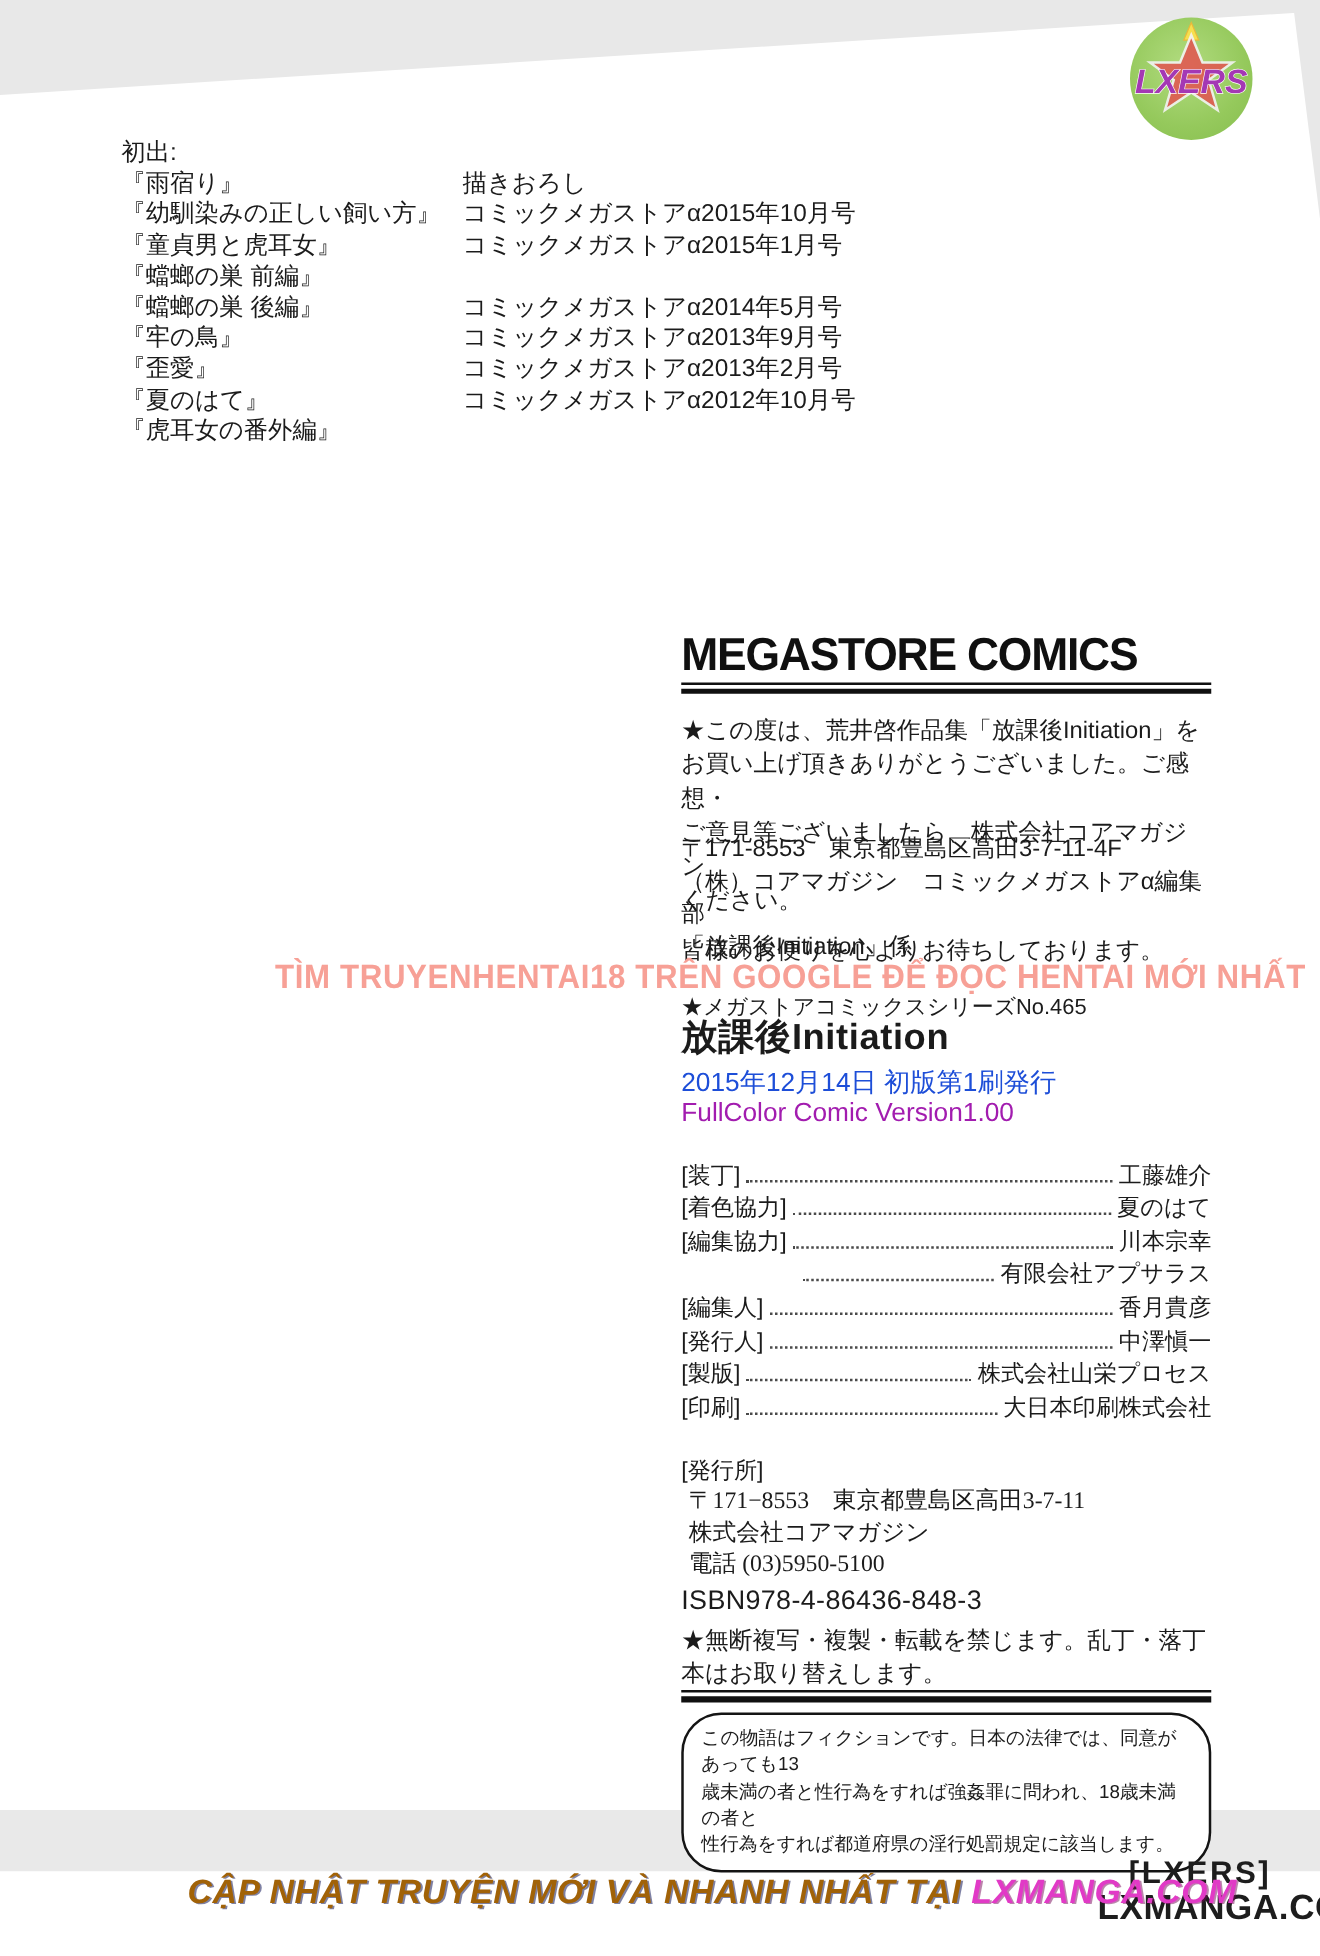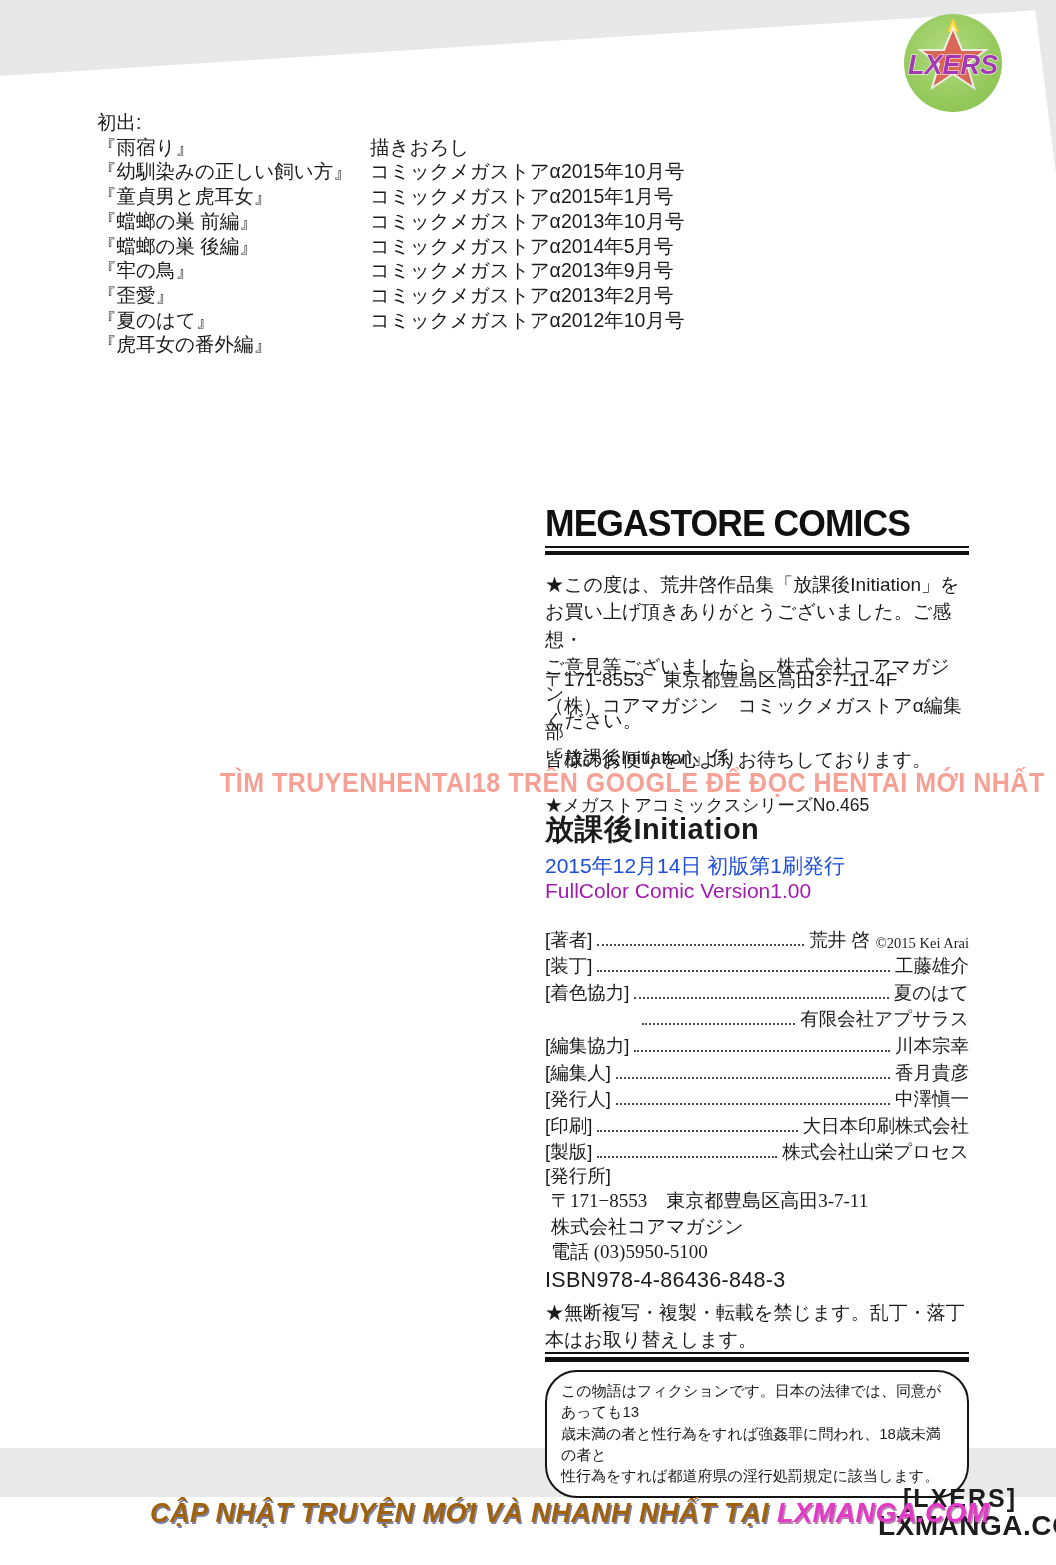--- a/index.html
+++ b/index.html
@@ -100,21 +100,20 @@
   <div class="pub-row">
     <span class="pub-title">『幼馴染みの正しい飼い方』</span>
     <span class="pub-source">コミックメガストアα2015年10月号</span>
   </div>
   <div class="pub-row">
     <span class="pub-title">『童貞男と虎耳女』</span>
     <span class="pub-source">コミックメガストアα2015年1月号</span>
   </div>
   <div class="pub-row">
     <span class="pub-title">『蟷螂の巣 前編』</span>
-    <span class="pub-source">コミックメガストアα2013年10月号</span>
   </div>
   <div class="pub-row">
     <span class="pub-title">『蟷螂の巣 後編』</span>
     <span class="pub-source">コミックメガストアα2014年5月号</span>
   </div>
   <div class="pub-row">
     <span class="pub-title">『牢の鳥』</span>
     <span class="pub-source">コミックメガストアα2013年9月号</span>
   </div>
   <div class="pub-row">
@@ -148,63 +147,57 @@
 </div>
 
 <div class="abs colo letters">皆様のお便りを心よりお待ちしております。</div>
 <div class="abs colo series">★メガストアコミックスシリーズNo.465</div>
 <div class="abs colo book-title">放課後Initiation</div>
 <div class="abs colo print-info">2015年12月14日 初版第1刷発行</div>
 <div class="abs colo version">FullColor Comic Version1.00</div>
 
 <div class="abs colo credits">
   <div class="credit-row">
-    <span class="credit-label">[著者]</span>
-    <span class="leader"></span>
-    <span class="credit-name">荒井 啓</span>
-    <span class="credit-extra">©2015 Kei Arai</span>
-  </div>
-  <div class="credit-row">
     <span class="credit-label">[装丁]</span>
     <span class="leader"></span>
     <span class="credit-name">工藤雄介</span>
   </div>
   <div class="credit-row">
     <span class="credit-label">[着色協力]</span>
     <span class="leader"></span>
     <span class="credit-name">夏のはて</span>
+  </div>
+  <div class="credit-row">
+    <span class="credit-label">[編集協力]</span>
+    <span class="leader"></span>
+    <span class="credit-name">川本宗幸</span>
   </div>
   <div class="credit-row">
     <span class="leader indent"></span>
     <span class="credit-name">有限会社アプサラス</span>
   </div>
   <div class="credit-row">
-    <span class="credit-label">[編集協力]</span>
-    <span class="leader"></span>
-    <span class="credit-name">川本宗幸</span>
-  </div>
-  <div class="credit-row">
     <span class="credit-label">[編集人]</span>
     <span class="leader"></span>
     <span class="credit-name">香月貴彦</span>
   </div>
   <div class="credit-row">
     <span class="credit-label">[発行人]</span>
     <span class="leader"></span>
     <span class="credit-name">中澤愼一</span>
   </div>
   <div class="credit-row">
+    <span class="credit-label">[製版]</span>
+    <span class="leader"></span>
+    <span class="credit-name">株式会社山栄プロセス</span>
+  </div>
+  <div class="credit-row">
     <span class="credit-label">[印刷]</span>
     <span class="leader"></span>
     <span class="credit-name">大日本印刷株式会社</span>
-  </div>
-  <div class="credit-row">
-    <span class="credit-label">[製版]</span>
-    <span class="leader"></span>
-    <span class="credit-name">株式会社山栄プロセス</span>
   </div>
 </div>
 
 <div class="abs colo publisher-label">[発行所]</div>
 <div class="abs colo publisher">
   <div>〒171−8553　東京都豊島区高田3-7-11</div>
   <div>株式会社コアマガジン</div>
   <div>電話 (03)5950-5100</div>
 </div>
 

